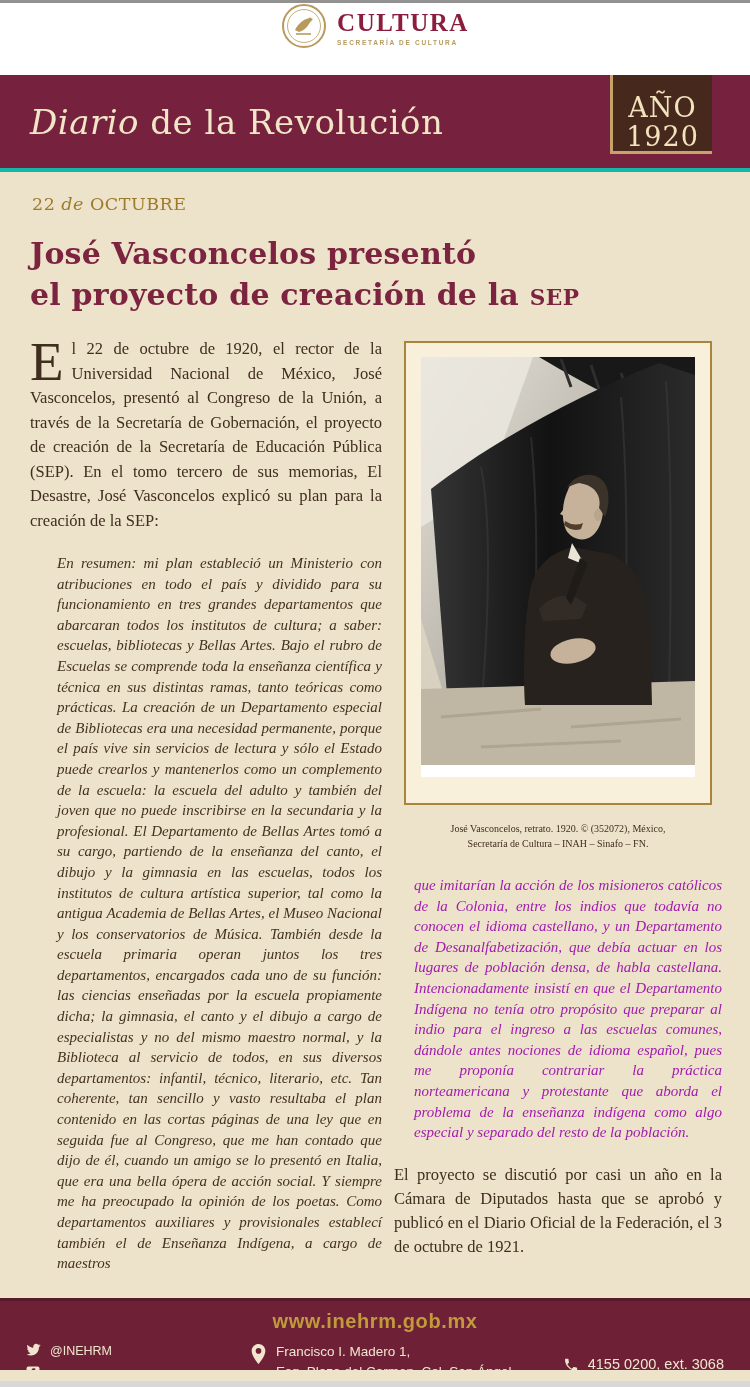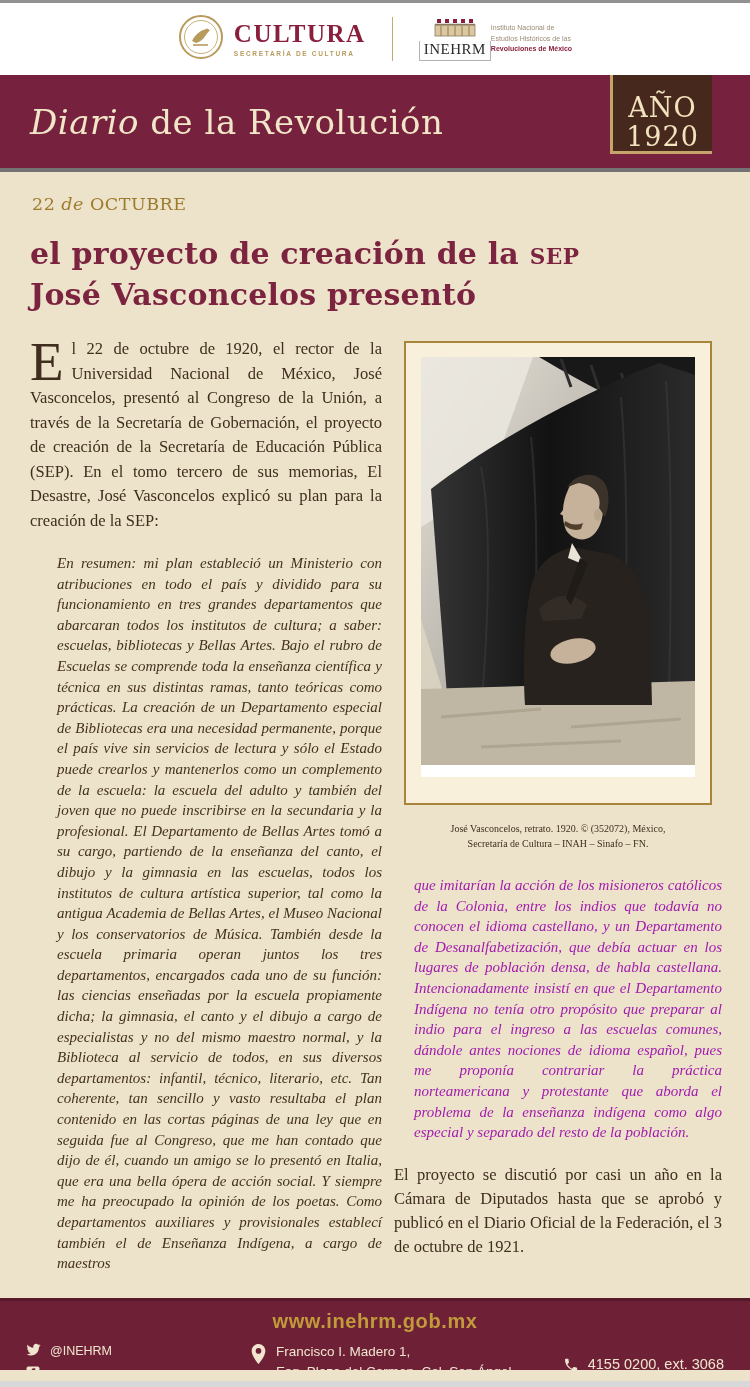--- a/index.html
+++ b/index.html
@@ -2,34 +2,34 @@
 <html lang="es"><head>
 <meta charset="utf-8">
 <title>Diario de la Revolución</title>
 <style>
   html,body{margin:0;padding:0;background:#ffffff;}
   .page{width:750px;height:1387px;display:flex;flex-direction:column;overflow:hidden;
         font-family:"Liberation Serif",serif;}
   
   .top-strip{height:3px;background:#929292;}
   
-  .site-header{height:72px;background:#ffffff;display:flex;align-items:center;justify-content:center;gap:26px;}
+  .site-header{height:72px;background:#ffffff;display:flex;align-items:center;justify-content:space-between;gap:26px;flex-direction:column;}
   .cultura-logo{display:flex;align-items:center;gap:10px;cursor:pointer;}
   .cultura-text{display:flex;flex-direction:column;}
   .cultura-name{font-family:"Liberation Serif",serif;font-weight:bold;color:#8A1F3D;font-size:25px;letter-spacing:1.5px;line-height:1;}
   .cultura-sub{font-family:"Liberation Sans",sans-serif;font-weight:bold;font-size:6.5px;color:#B89A5D;letter-spacing:1.7px;margin-top:4px;}
   .header-divider{width:1px;height:44px;background:#C9A96A;}
   .inehrm-logo{display:flex;align-items:center;cursor:pointer;}
   .inehrm-left{display:flex;flex-direction:column;align-items:center;}
   .inehrm-acronym{font-family:"Liberation Serif",serif;font-size:15px;color:#2b2b2b;border:1px solid #b3b3b3;border-top:none;padding:0 4px 1px;line-height:1.15;letter-spacing:0.5px;background:#fdfdfd;}
   .inehrm-desc{font-family:"Liberation Sans",sans-serif;font-size:7px;line-height:1.5;color:#9b8b74;}
   .inehrm-desc .maroon{color:#8A1F3D;font-weight:bold;}
   
   .banner{height:97px;background:#76223E;position:relative;display:flex;align-items:center;
-          box-sizing:border-box;border-bottom:4px solid #737373;}
+          box-sizing:border-box;border-bottom:4px solid #14b8a6;}
   .banner-title{color:#F2E6C8;font-family:"DejaVu Serif",serif;font-size:34px;font-weight:400;margin-left:30px;letter-spacing:0.5px;}
   .banner-title .it{font-style:italic;}
   .year-badge{position:absolute;right:38px;top:0;width:99px;height:76px;background:#46291C;
               border-left:3px solid #C5A36B;border-bottom:3px solid #C5A36B;
               color:#F2E3BE;font-family:"DejaVu Serif",serif;text-align:center;
               display:flex;flex-direction:column;justify-content:flex-end;line-height:1.08;font-size:27px;letter-spacing:1px;}
   
   .content{flex:1;background:#EDE2CA;padding:14px 28px 0 30px;overflow:hidden;}
   .article-date{color:#9C7C2C;font-family:"DejaVu Serif",serif;font-size:17.5px;margin:8px 0 20px 2px;letter-spacing:0.5px;}
   .article-date .it{font-style:italic;}
@@ -128,22 +128,22 @@
       <span>1920</span>
     </div>
   </div>
 
   <main class="content">
     <div class="article-date">
       <span>22 </span><span class="it">de</span><span> OCTUBRE</span>
     </div>
 
     <h1 class="headline">
+      <span class="line">José Vasconcelos presentó</span>
       <span class="line"><span>el proyecto de creación de la </span><span class="sc">SEP</span></span>
-      <span class="line">José Vasconcelos presentó</span>
     </h1>
 
     <div class="cols">
 
       <div class="col-left">
         <p class="intro"><span class="drop-cap">E</span><span>l 22 de octubre de 1920, el rector de la Universidad Nacional de México, José Vasconcelos, presentó al Congreso de la Unión, a través de la Secretaría de Gobernación, el proyecto de creación de la Secretaría de Educación Pública (SEP). En el tomo tercero de sus memorias, El Desastre, José Vasconcelos explicó su plan para la creación de la SEP:</span></p>
         <p class="quote">En resumen: mi plan estableció un Ministerio con atribuciones en todo el país y dividido para su funcionamiento en tres grandes departamentos que abarcaran todos los institutos de cultura; a saber: escuelas, bibliotecas y Bellas Artes. Bajo el rubro de Escuelas se comprende toda la enseñanza científica y técnica en sus distintas ramas, tanto teóricas como prácticas. La creación de un Departamento especial de Bibliotecas era una necesidad permanente, porque el país vive sin servicios de lectura y sólo el Estado puede crearlos y mantenerlos como un complemento de la escuela: la escuela del adulto y también del joven que no puede inscribirse en la secundaria y la profesional. El Departamento de Bellas Artes tomó a su cargo, partiendo de la enseñanza del canto, el dibujo y la gimnasia en las escuelas, todos los institutos de cultura artística superior, tal como la antigua Academia de Bellas Artes, el Museo Nacional y los conservatorios de Música. También desde la escuela primaria operan juntos los tres departamentos, encargados cada uno de su función: las ciencias enseñadas por la escuela propiamente dicha; la gimnasia, el canto y el dibujo a cargo de especialistas y no del mismo maestro normal, y la Biblioteca al servicio de todos, en sus diversos departamentos: infantil, técnico, literario, etc. Tan coherente, tan sencillo y vasto resultaba el plan contenido en las cortas páginas de una ley que en seguida fue al Congreso, que me han contado que dijo de él, cuando un amigo se lo presentó en Italia, que era una bella ópera de acción social. Y siempre me ha preocupado la opinión de los poetas. Como departamentos auxiliares y provisionales establecí también el de Enseñanza Indígena, a cargo de maestros</p>
       </div>
 
       <div class="col-right">

